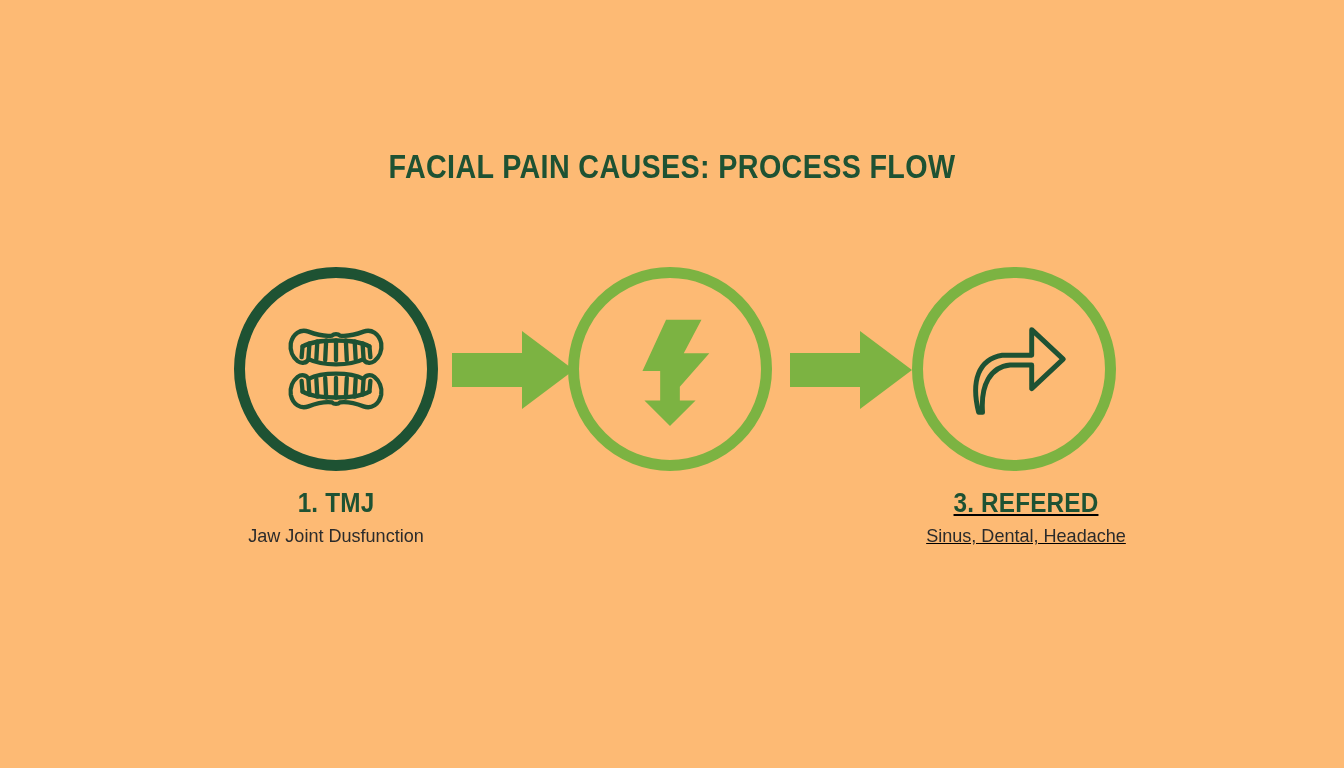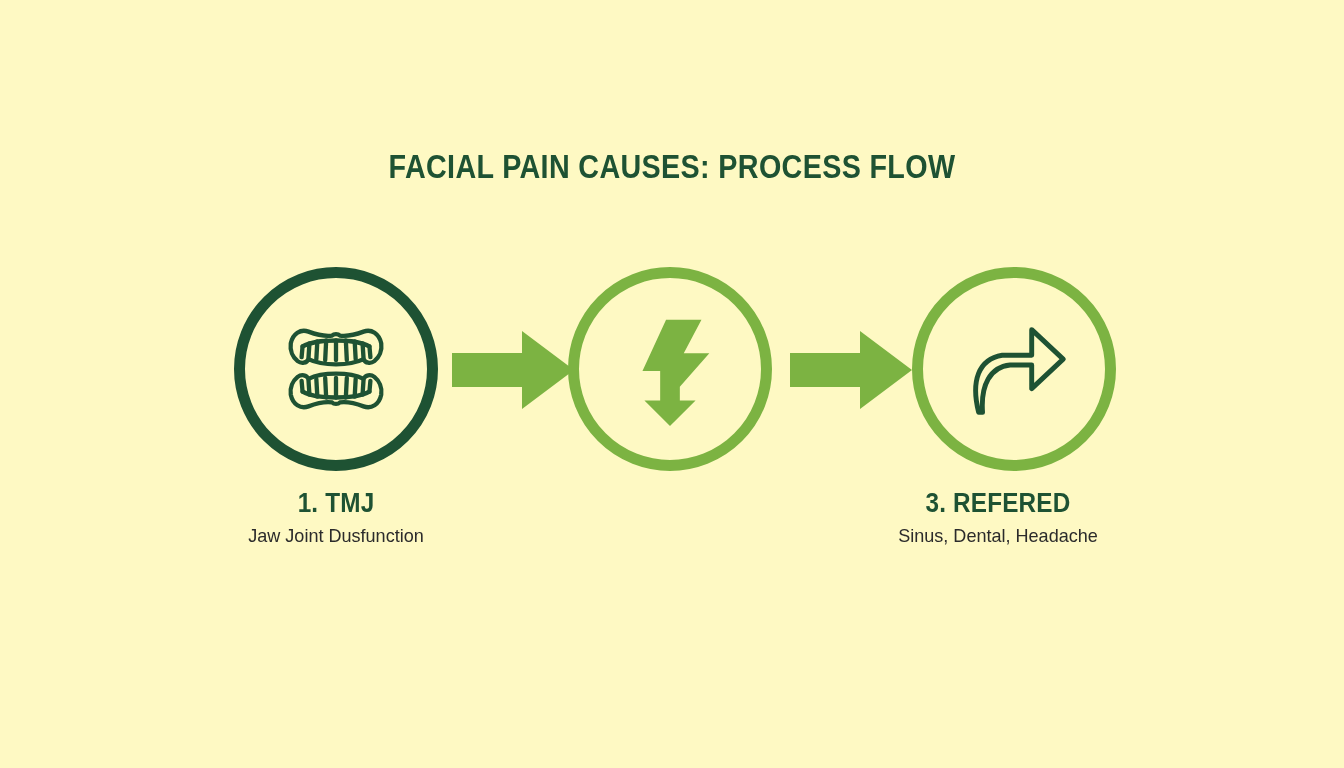--- a/index.html
+++ b/index.html
@@ -13,21 +13,21 @@
     background: #fdfdfc;
     font-family: "Liberation Sans", sans-serif;
     overflow: hidden;
     position: relative;
   }
 
   
   .infographic {
     position: absolute;
     inset: 0;
-    background: #fef9c3;
+    background: #fdba74;
   }
 
   
   .title {
     position: absolute;
     top: 148px;
     left: 0;
     width: 1344px;
     text-align: center;
     font-family: "Liberation Sans", sans-serif;
@@ -97,21 +97,21 @@
     height: 110px;
   }
   .caption {
     position: absolute;
     top: 0;
     width: 300px;
     text-align: center;
   }
   .caption-1 { left: 186px; }
   .caption-2 { left: 528px; }
-  .caption-3 { left: 848px; }
+  .caption-3 { left: 876px; text-decoration: underline; }
 
   .caption-title {
     font-family: "Liberation Sans", sans-serif;
     font-size: 27px;
     font-weight: bold;
     color: #1e5233;
     letter-spacing: 0.2px;
     transform: scaleX(0.9);
     transform-origin: center center;
     white-space: nowrap;

